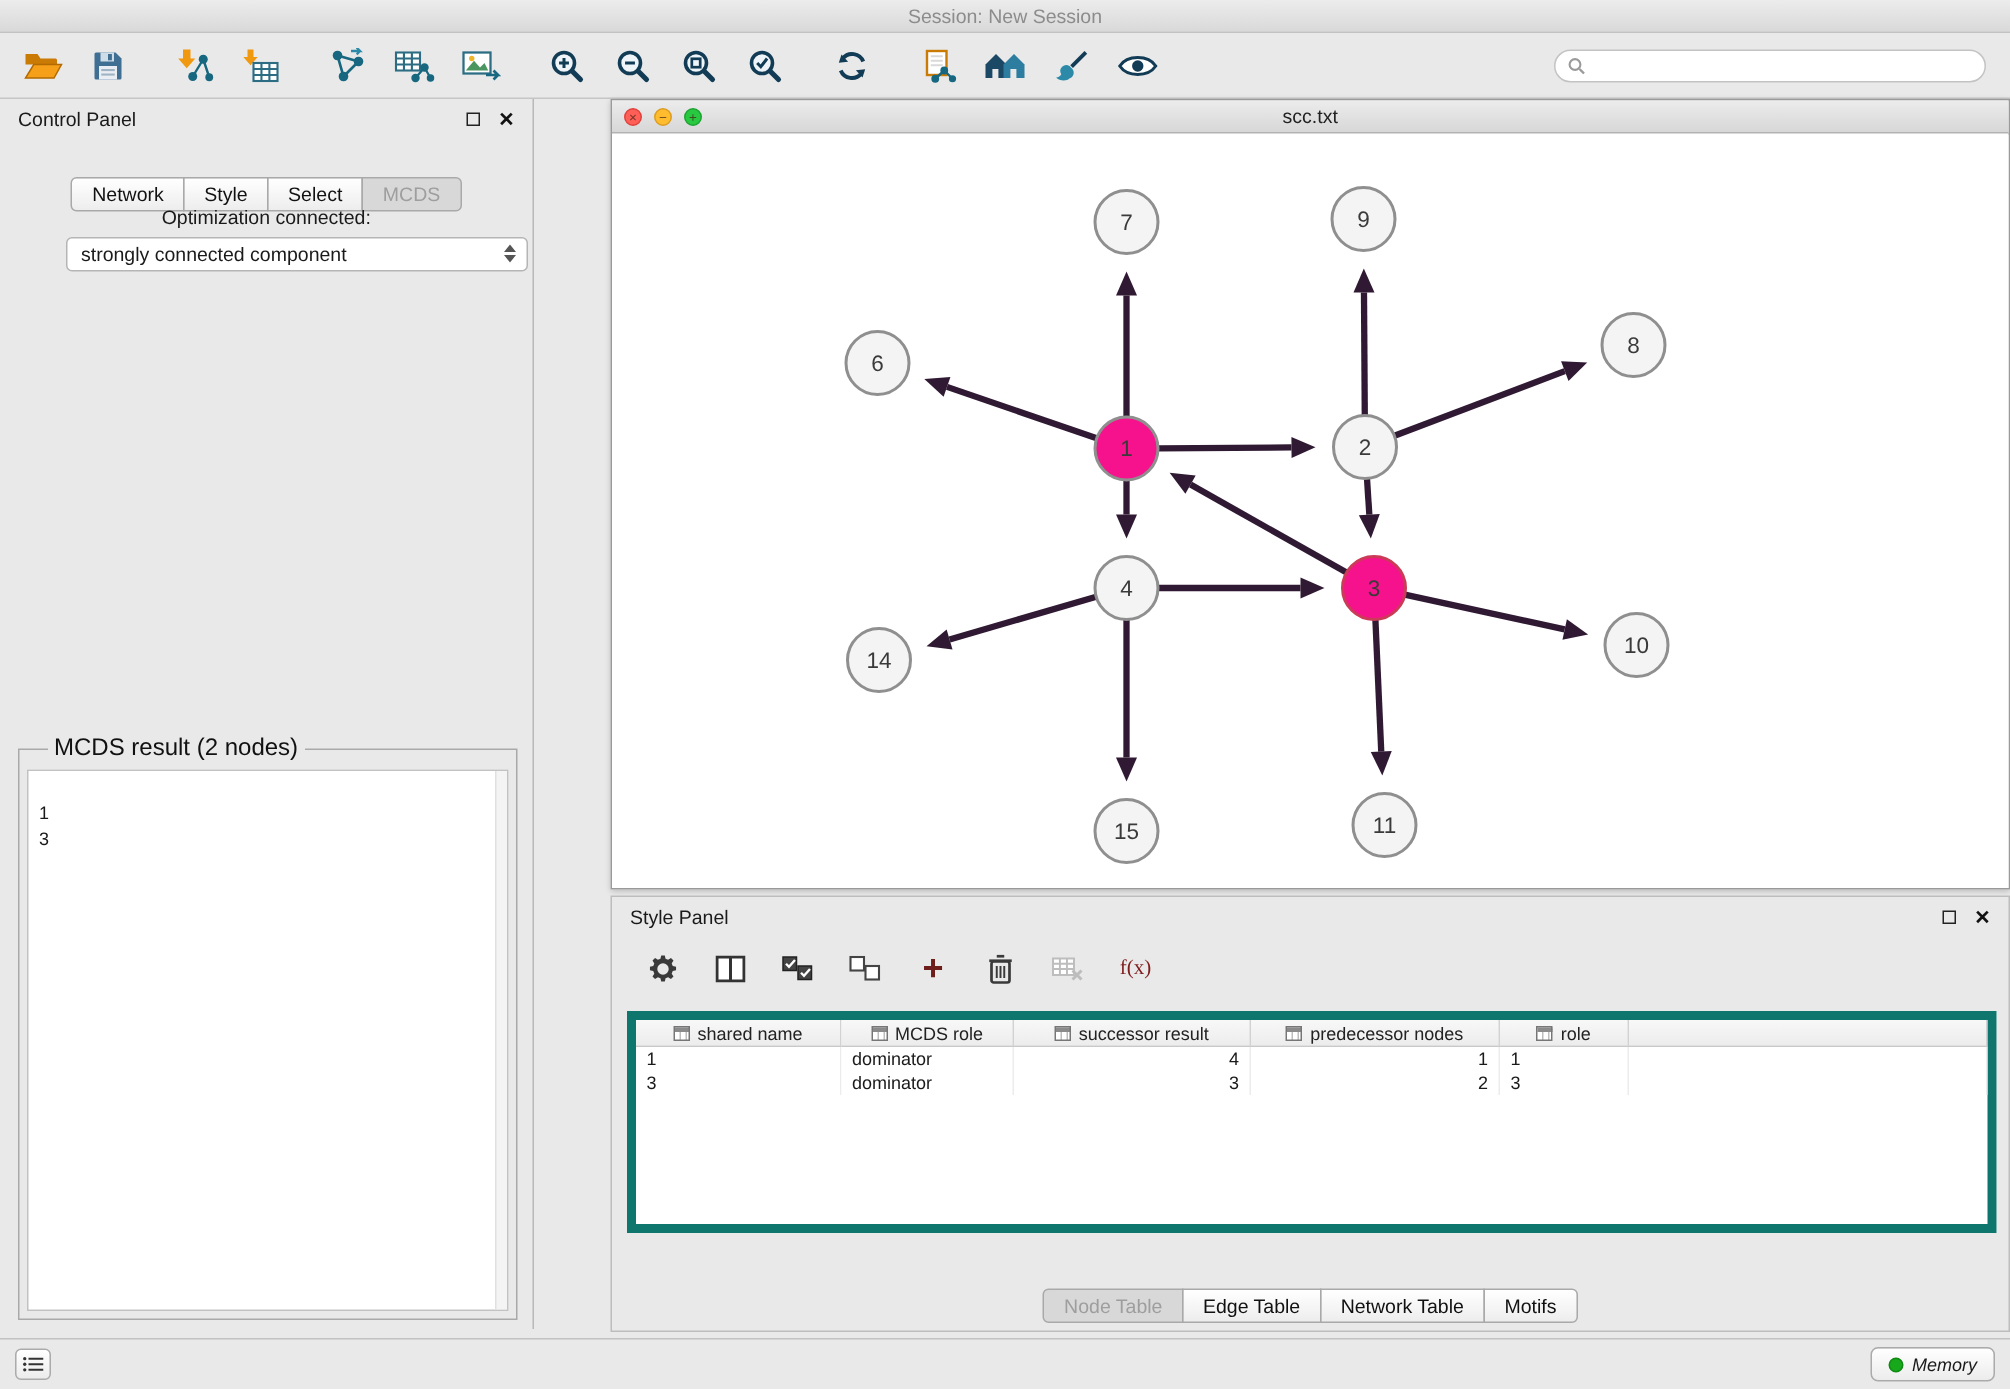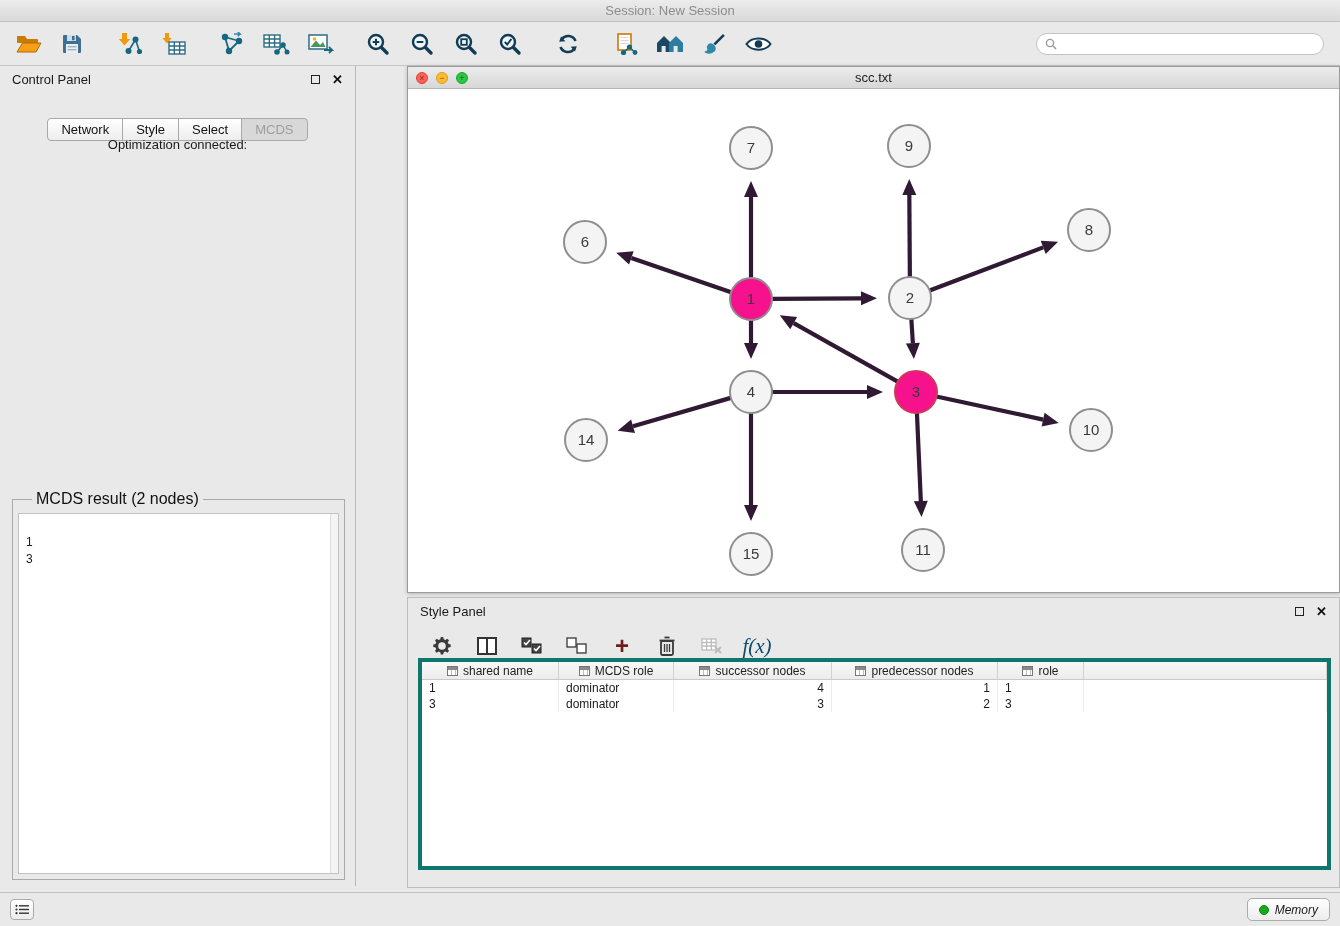--- a/index.html
+++ b/index.html
@@ -74,25 +74,25 @@
   .graph-area { position:absolute; top:23px; left:0; right:0; bottom:0; background:#fff; }
   .graph-area svg { display:block; }
 
   
   .table-panel { position:absolute; left:407px; top:597px; width:933px; height:291px;
     background:#e9e9e9; border:1px solid #bdbdbd; }
   .tp-toolbar { position:absolute; top:28px; left:0; right:0; height:40px;
     display:flex; align-items:center; gap:17px; padding-left:20px; }
   .tp-icon { width:28px; height:26px; display:flex; align-items:center; justify-content:center; cursor:pointer; }
   .tp-plus { font-size:24px; font-weight:bold; color:#6f1d1b; line-height:1; }
-  .tp-fx { font-family:"Liberation Serif", serif; font-style:italic; font-size:21px; color:#0c4a6e; }
+  .tp-fx { font-family:"Liberation Serif", serif; font-size:14px; color:#7f1d1d; }
   .tp-icon.disabled { cursor:default; }
 
-  .tgrid-wrap { position:absolute; left:10px; right:8px; top:60px; height:212px;
-    background:#fff; border:4px solid #0f766e; overflow:hidden; }
+  .tgrid-wrap { position:absolute; left:10px; right:8px; top:76px; height:148px;
+    background:#fff; border:6px solid #0f766e; overflow:hidden; }
   .tgrid { display:grid; grid-template-columns:137px 115px 158px 166px 86px 1fr; }
   .th { background:linear-gradient(#f8f8f8,#ececec); border-right:1px solid #d2d2d2;
     border-bottom:1px solid #c9c9c9; height:18px; font-size:12px;
     display:flex; align-items:center; justify-content:center; gap:5px; cursor:pointer; color:#222; }
   .th.fill { cursor:default; }
   .td { height:16px; font-size:12px; padding:1px 7px; border-right:1px solid #ececec;
     background:#fff; white-space:nowrap; overflow:hidden; }
   .td.num { text-align:right; }
   .col-ic { display:inline-block; width:11px; height:10px; border:1px solid #767676;
     background:
@@ -289,20 +289,27 @@
 
     <div class="seg-group">
       <span class="seg">Network</span>
       <span class="seg">Style</span>
       <span class="seg">Select</span>
       <span class="seg active">MCDS</span>
     </div>
 
     <div class="opt-label">Optimization connected:</div>
 
+    <div class="dropdown">
+      <span>strongly connected component</span>
+      <span class="dd-arrows">
+          <i class="dd-up"></i>
+          <i class="dd-down"></i>
+        </span>
+    </div>
 
 
     <fieldset class="mcds-fieldset">
       <legend>MCDS result (2 nodes)</legend>
       <div class="result-box">
         <span>1
 3</span>
         <span class="result-scroll"></span>
       </div>
     </fieldset>
@@ -458,21 +465,21 @@
           <div class="th">
             <span class="col-ic"></span>
             <span>shared name</span>
           </div>
           <div class="th">
             <span class="col-ic"></span>
             <span>MCDS role</span>
           </div>
           <div class="th">
             <span class="col-ic"></span>
-            <span>successor nodes</span>
+            <span>successor result</span>
           </div>
           <div class="th">
             <span class="col-ic"></span>
             <span>predecessor nodes</span>
           </div>
           <div class="th">
             <span class="col-ic"></span>
             <span>role</span>
           </div>
           <div class="th fill"></div>
@@ -484,20 +491,26 @@
           <div class="td"></div>
           <div class="td">3</div>
           <div class="td">dominator</div>
           <div class="td num">3</div>
           <div class="td num">2</div>
           <div class="td">3</div>
           <div class="td"></div>
         </div>
     </div>
 
+    <div class="tp-tabs seg-group">
+      <span class="seg active">Node Table</span>
+      <span class="seg">Edge Table</span>
+      <span class="seg">Network Table</span>
+      <span class="seg">Motifs</span>
+    </div>
   </div>
 
   <div class="statusbar">
     <div class="menu-btn">
       <svg width="14" height="11" viewBox="0 0 14 11">
         <circle cx="1.5" cy="1.8" r="1.1" fill="#333"></circle>
           <line x1="4" y1="1.8" x2="14" y2="1.8" stroke="#333" stroke-width="1.4"></line>
         <circle cx="1.5" cy="5.5" r="1.1" fill="#333"></circle>
           <line x1="4" y1="5.5" x2="14" y2="5.5" stroke="#333" stroke-width="1.4"></line>
         <circle cx="1.5" cy="9.2" r="1.1" fill="#333"></circle>

